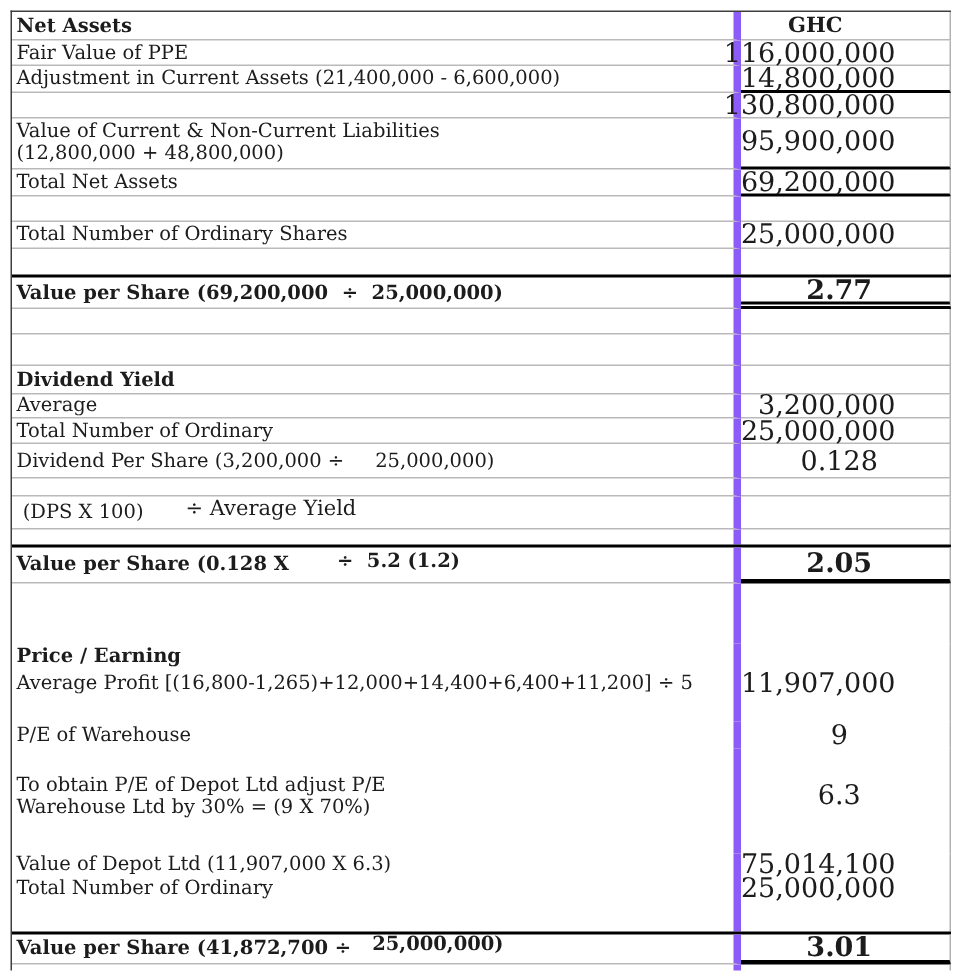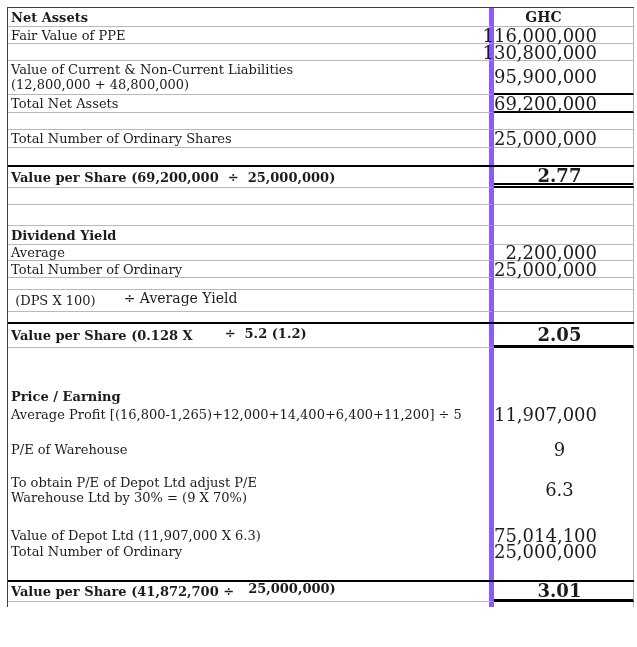--- a/index.html
+++ b/index.html
@@ -61,20 +61,24 @@
   <div class="sheet">
 
     <div class="row r1 b">
       <div class="c lbl gb">Net Assets</div>
       <div class="c val gb ghc">GHC</div>
     </div>
     <div class="row r2">
       <div class="c lbl gb">Fair Value of PPE</div>
       <div class="c val gb">116,000,000</div>
     </div>
+    <div class="row r3">
+      <div class="c lbl gb">Adjustment in Current Assets (21,400,000 - 6,600,000)</div>
+      <div class="c val sumb">14,800,000</div>
+    </div>
     <div class="row r4">
       <div class="c lbl gb"></div>
       <div class="c val gb">130,800,000</div>
     </div>
     <div class="row r5">
       <div class="c lbl gb">
         <span class="two-line"><span>Value of Current &amp; Non-Current Liabilities</span><br><span>(12,800,000 + 48,800,000)</span></span>
       </div>
       <div class="c val sumb pad-b2">95,900,000</div>
     </div>
@@ -106,26 +110,30 @@
       <div class="c lbl gb"></div>
         <div class="c val gb"></div>
     </div>
 
     <div class="row r13">
       <div class="c lbl gb b">Dividend Yield</div>
       <div class="c val gb"></div>
     </div>
     <div class="row r14">
       <div class="c lbl gb">Average</div>
-      <div class="c val gb">2,200,000</div>
+      <div class="c val gb">3,200,000</div>
     </div>
     <div class="row r15">
       <div class="c lbl gb">Total Number of Ordinary</div>
       <div class="c val gb">25,000,000</div>
     </div>
+    <div class="row r16">
+      <div class="c lbl gb">Dividend Per Share (3,200,000 ÷     25,000,000)</div>
+      <div class="c val gb ctr">0.128</div>
+    </div>
     <div class="row r17">
       <div class="c lbl gb"></div>
         <div class="c val gb"></div>
     </div>
     <div class="row r18">
       <div class="c lbl gb">
         <span> (DPS X 100)</span><span class="raised-dy">÷ Average Yield</span>
       </div>
       <div class="c val gb"></div>
     </div>

